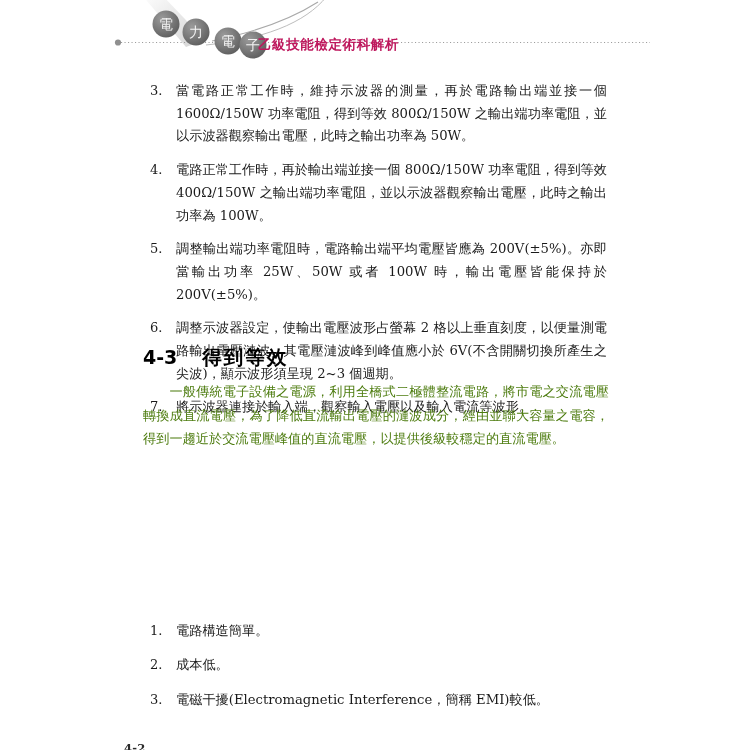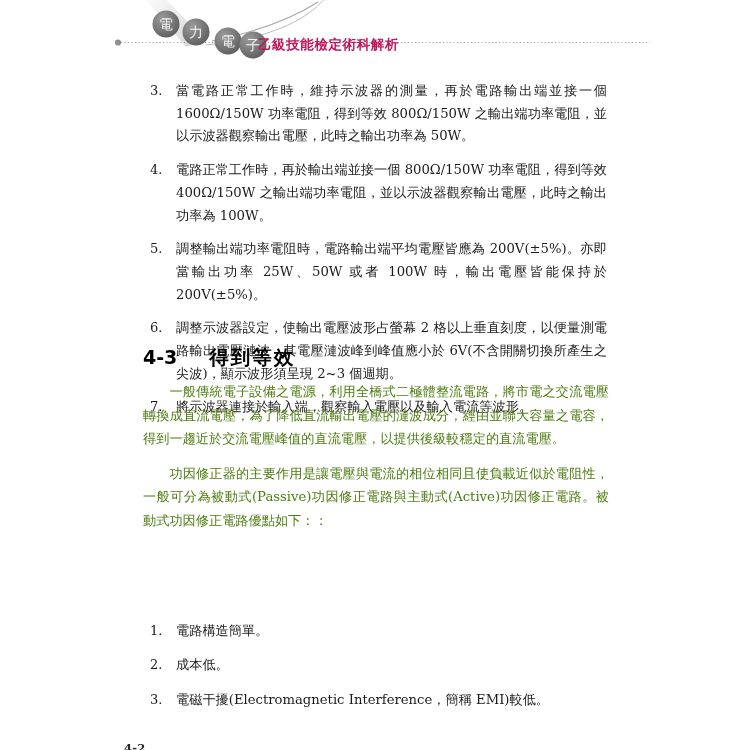--- a/index.html
+++ b/index.html
@@ -97,21 +97,21 @@
   }
 
   
   .section-head {
     position: absolute;
     left: 143px;
     top: 274px;
     width: 470px;
     display: flex;
     align-items: baseline;
-    gap: 32px;
+    gap: 25px;
     font-family: "DejaVu Sans", "Liberation Sans", sans-serif;
     font-weight: bold;
     color: #000;
   }
   .section-head .sec-num {
     font-size: 19px;
     letter-spacing: 0px;
   }
   .section-head .sec-title {
     font-size: 19.5px;
@@ -245,21 +245,20 @@
         </li>
       </ol>
 
     <div class="section-head">
       <span class="sec-num">4-3</span>
       <span class="sec-title">得到等效</span>
     </div>
 
     <div class="paras" id="paragraphs">
         <p class="para">一般傳統電子設備之電源，利用全橋式二極體整流電路，將市電之交流電壓轉換成直流電壓，為了降低直流輸出電壓的漣波成分，經由並聯大容量之電容，得到一趨近於交流電壓峰值的直流電壓，以提供後級較穩定的直流電壓。</p>
-        <p class="para">功因修正器的主要作用是讓電壓與電流的相位相同且使負載近似於電阻性，一般可分為被動式(Passive)功因修正電路與主動式(Active)功因修正電路。被動式功因修正電路優點如下：：</p>
       </div>
 
     <div class="adv-block" id="adv-list">
         <div class="adv-item"><span class="num">1.</span><span>電路構造簡單。</span></div>
         <div class="adv-item"><span class="num">2.</span><span>成本低。</span></div>
         <div class="adv-item"><span class="num">3.</span><span>電磁干擾(Electromagnetic Interference，簡稱 EMI)較低。</span></div>
       </div>
   </div>
 
   <div class="footer">4-2</div>

